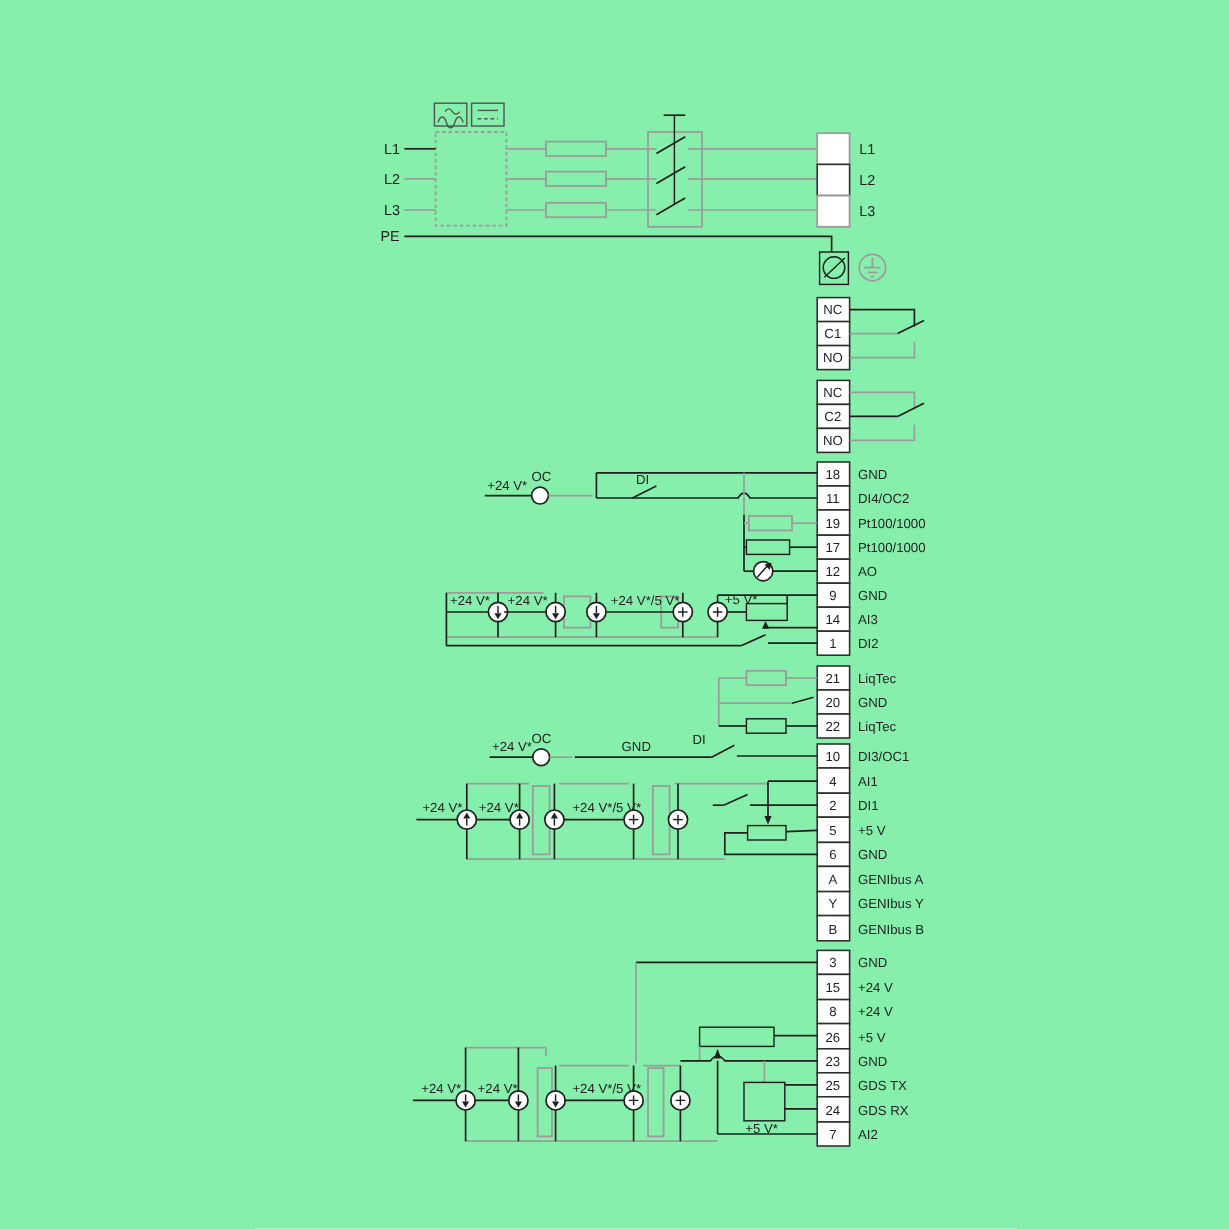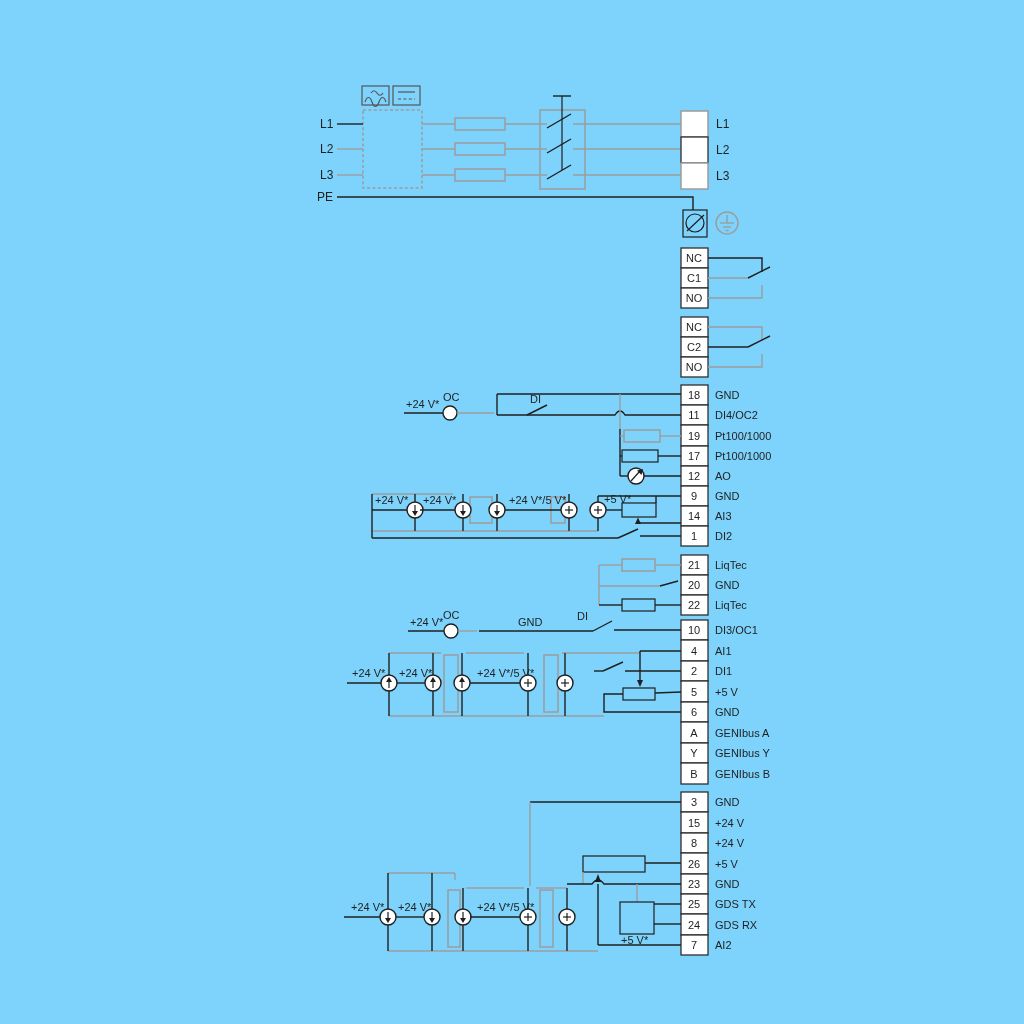--- a/index.html
+++ b/index.html
@@ -1,16 +1,16 @@
 <!DOCTYPE html>
 <html><head>
 <meta charset="utf-8">
 <style>
   html,body{margin:0;padding:0;background:#fff;}
-  #stage{position:relative;width:1024px;height:1024px;background:#7dd3fc;overflow:hidden;}
+  #stage{position:relative;width:1024px;height:1024px;background:#86efac;overflow:hidden;}
   svg text{font-family:"Liberation Sans",sans-serif;font-size:11px;fill:#1f1f1f;}
   svg text.t12{font-size:12px;}
   svg text.mid{text-anchor:middle;}
   .k{stroke:#1f1f1f;stroke-width:1.4;fill:none;}
   .k2{stroke:#1f1f1f;stroke-width:1.2;fill:none;}
   .g{stroke:#9c9c9c;stroke-width:1.4;fill:none;}
   .gbox{stroke:#9c9c9c;stroke-width:1.5;fill:none;}
   .cell{stroke:#2e2e2e;stroke-width:1.3;fill:#ffffff;}
   .cellg{stroke:#9c9c9c;stroke-width:1.5;fill:#ffffff;}
   .sym{stroke:#555;stroke-width:1.2;fill:none;}

